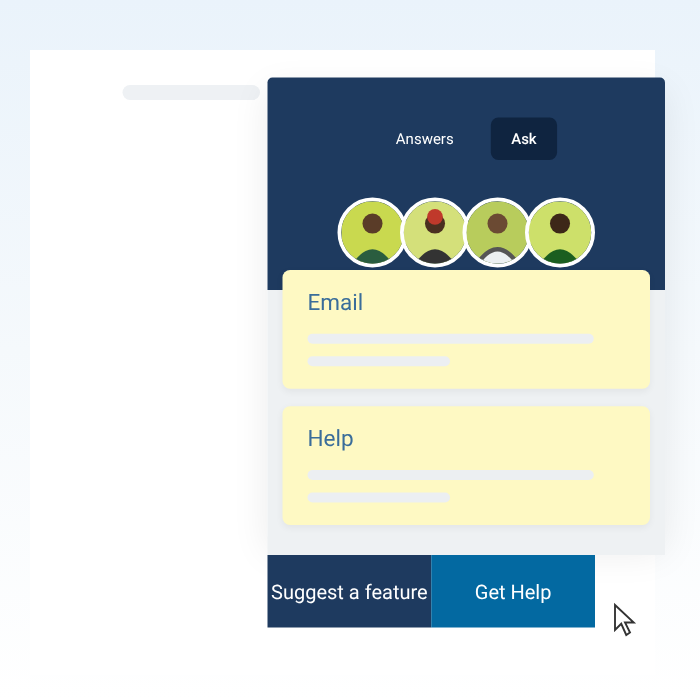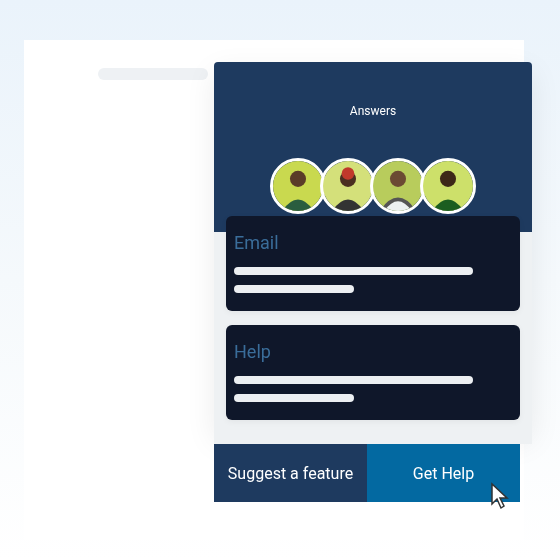--- a/index.html
+++ b/index.html
@@ -92,23 +92,23 @@
       width: 100%;
       height: 100%;
     }
     .widget-body {
       width: 100%;
       background: #eef1f3;
       padding: 12px 12px 24px 12px;
       position: relative;
     }
     .option-card {
-      background: #0f172a;
+      background: #fef9c3;
       border-radius: 6px;
-      padding: 16px 20px 18px 8px;
+      padding: 16px 20px 18px 20px;
       margin-top: 14px;
       box-shadow: 0 2px 6px rgba(0,0,0,0.05);
       cursor: pointer;
       position: relative;
     }
     .option-card.first {
       margin-top: -28px;
     }
     .option-title {
       color: #3a6d9a;
@@ -120,21 +120,21 @@
       background: #eceff2;
       border-radius: 4px;
       margin-bottom: 10px;
     }
     .placeholder-line.w1 { width: 90%; }
     .placeholder-line.w2 { width: 45%; margin-bottom: 0; }
     .footer-buttons {
       position: absolute;
       left: 214px;
       top: 444px;
-      width: 306px;
+      width: 262px;
       height: 58px;
       display: flex;
     }
     .btn {
       flex: 1;
       display: flex;
       align-items: center;
       justify-content: center;
       color: #ffffff;
       font-size: 16px;
@@ -158,20 +158,21 @@
 </head>
 <body>
 
 <div class="bg-card"></div>
 <div class="bg-placeholder-1"></div>
 
 <div class="help-widget">
   <div class="widget-header">
     <div class="tabs">
       <div class="tab">Answers</div>
+      <div class="tab active">Ask</div>
     </div>
     <div class="avatars">
       <div class="avatar">
         <svg viewBox="0 0 56 56">
             <rect width="56" height="56" fill="#c9d94f"></rect>
             <circle cx="28" cy="20" r="9" fill="#5a3c28"></circle>
             <path d="M10 56 Q28 30 46 56" fill="#2a5d3f"></path>
           </svg>
       </div>
       <div class="avatar">

